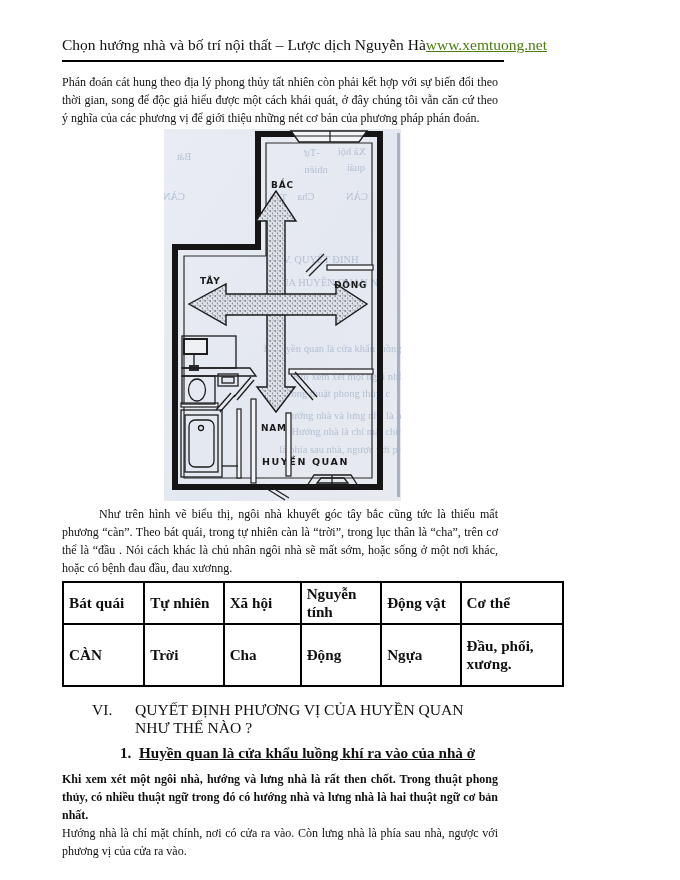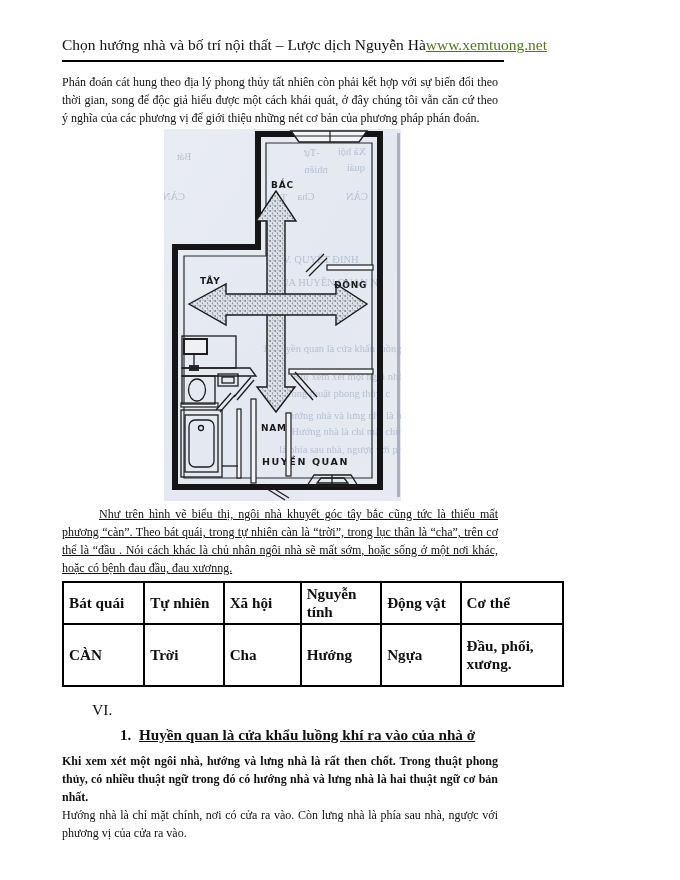--- a/index.html
+++ b/index.html
@@ -11,21 +11,21 @@
   .page { position:relative; width:564px; height:880px; overflow:hidden; }
 
   .header { display:flex; align-items:baseline; margin:36px 58px 0 62px; font-size:15.5px; }
   .header .htitle { flex:1; white-space:nowrap; }
   .header .hlink  { color:#4d7c0f; text-decoration:underline; margin-right:44px; cursor:pointer; }
   .header .hpage  { }
   .rule { border-top:2px solid #000; margin:6px 60px 0 62px; }
 
   p { font-size:12px; line-height:1.5; text-align:justify; margin:0; }
   .p1 { margin:11px 66px 0 62px; }
-  .p2 { margin:4px 66px 0 62px; text-indent:37px;text-decoration:underline; }
+  .p2 { margin:4px 66px 0 62px; text-indent:37px; }
   .p3 { margin:8px 66px 0 62px;font-weight:bold; }
   .p4 { margin:0 66px 0 62px; }
 
   .figure { width:237px; height:372px; margin:2px auto 0; position:relative; }
   .figure svg { display:block; }
 
   table.fs { border-collapse:collapse; margin:4px 0 0 62px; table-layout:fixed;
              font-size:15.2px; font-weight:bold;padding-left:19px; }
   table.fs th, table.fs td { border:2.2px solid #000; padding:2px 5px; text-align:left; }
   table.fs th { height:24px; vertical-align:middle; }
@@ -196,29 +196,30 @@
         <th>Nguyễn tính</th>
         <th>Động vật</th>
         <th>Cơ thể</th>
       </tr>
     </thead>
     <tbody>
       <tr>
         <td>CÀN</td>
         <td>Trời</td>
         <td>Cha</td>
-        <td>Hướng</td>
+        <td>Động</td>
         <td>Ngựa</td>
         <td>Đầu,  phổi, xương.</td>
       </tr>
     </tbody>
   </table>
 
   <div class="sec">
     <span class="num">VI.</span>
+    <span class="t">QUYẾT ĐỊNH PHƯƠNG VỊ CỦA HUYỀN QUAN NHƯ THẾ NÀO ?</span>
   </div>
 
   <div class="sub">
     <span class="num">1.</span>
     <span class="t">Huyền quan là cửa khẩu luồng khí ra vào của nhà ở</span>
   </div>
 
   <p class="p3">Khi xem xét một ngôi nhà, hướng và lưng nhà là rất then chốt. Trong thuật phong thủy, có nhiều thuật ngữ trong đó có hướng nhà và lưng nhà là hai thuật ngữ cơ bản nhất.</p>
   <p class="p4">Hướng nhà là chỉ mặt chính, nơi có cửa ra vào. Còn lưng nhà là phía sau nhà, ngược với phương vị của cửa ra vào.</p>
 

